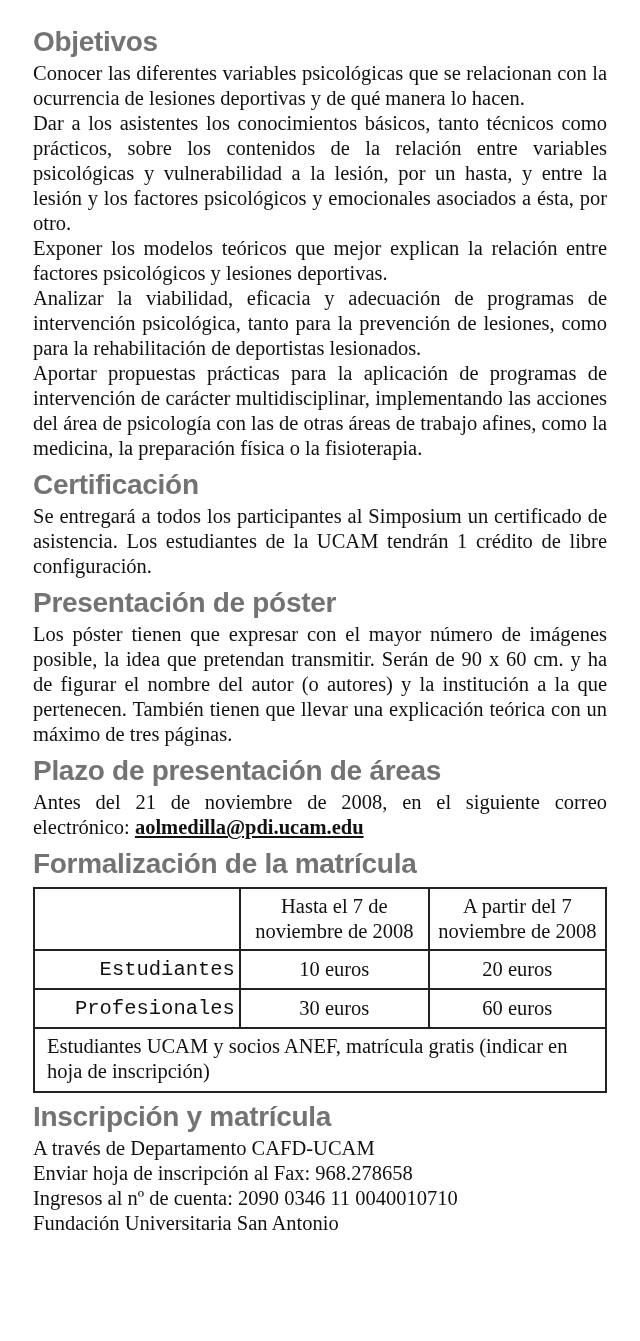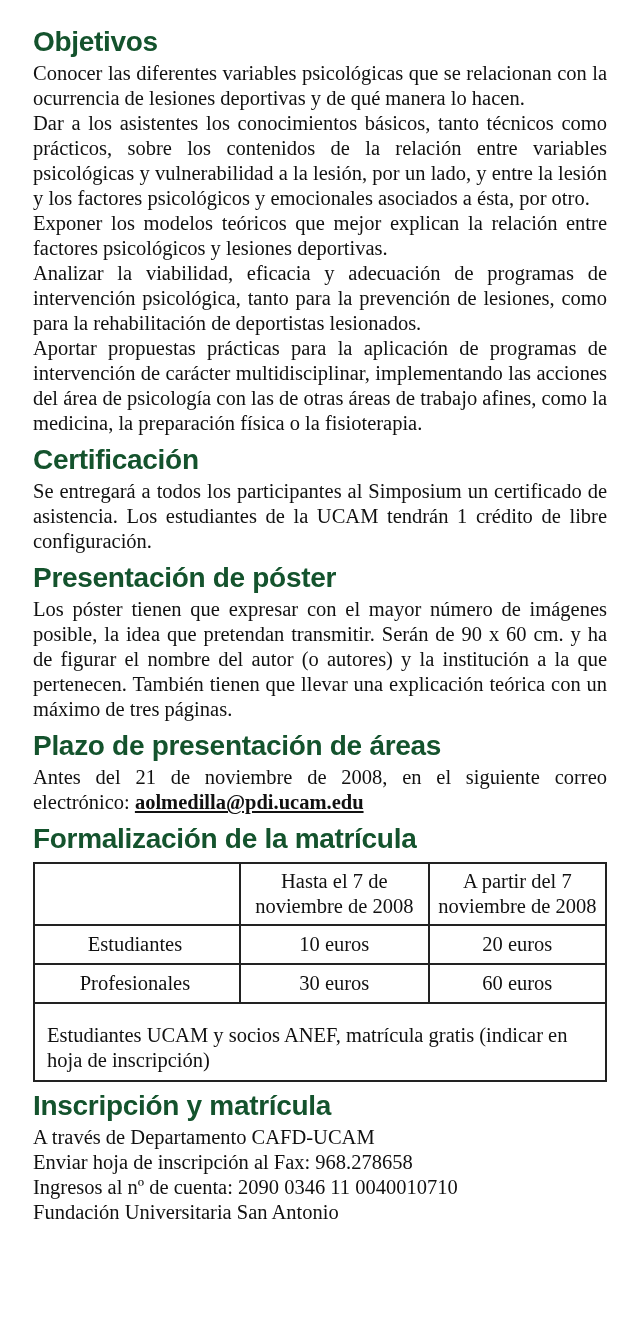--- a/index.html
+++ b/index.html
@@ -18,21 +18,21 @@
     padding: 26px 33px 0 33px;
     box-sizing: border-box;
     width: 640px;
   }
   h2 {
     font-family: "Liberation Sans", sans-serif;
     font-weight: 700;
     font-size: 28px;
     line-height: 31px;
     letter-spacing: -0.3px;
-    color: #14532d;
+    color: #737373;
     margin: 8px 0 4px 0;
   }
   section:first-child h2 { margin-top: 0; }
   .body-text {
     font-size: 20.5px;
     line-height: 25px;
     text-align: justify;
     margin: 0;
   }
   .email { font-weight: 700; text-decoration: underline; }
@@ -50,48 +50,49 @@
   .fees-table col.c2 { width: 33%; }
   .fees-table col.c3 { width: 31%; }
   .fees-table th {
     font-weight: 400;
     text-align: center;
     padding: 5px 4px;
     line-height: 25px;
     border-radius: 11px;
   }
   .fees-table td.row-label {
-    text-align: center;
-    padding: 7px 16px 7px 12px;
+    text-align: right;
+    padding: 7px 4px 7px 12px;
+    font-family: Liberation Mono, monospace;
   }
   .fees-table td.fee-value {
     text-align: center;
     padding: 7px 7px;
   }
   .fees-table td.footnote {
     text-align: left;
-    padding: 19px 10px 7px 12px;
+    padding: 5px 10px 7px 12px;
     line-height: 25px;
   }
   .info-lines p {
     font-size: 20.5px;
     line-height: 25px;
     margin: 0;
     text-align: left;
   }
 </style>
 </head>
 <body>
 
 <div class="page">
 
   <section>
     <h2>Objetivos</h2>
     <p class="body-text">Conocer las diferentes variables psicológicas que se relacionan con la ocurrencia de lesiones deportivas y de qué manera lo hacen.</p>
-    <p class="body-text">Dar a los asistentes los conocimientos básicos, tanto técnicos como prácticos, sobre los contenidos de la relación entre variables psicológicas y vulnerabilidad a la lesión, por un lado, y entre la lesión y los factores psicológicos y emocionales asociados a ésta, por otro.</p>
+    <p class="body-text">Dar a los asistentes los conocimientos básicos, tanto técnicos como prácticos, sobre los contenidos de la relación entre variables psicológicas y vulnerabilidad a la lesión, por un hasta, y entre la lesión y los factores psicológicos y emocionales asociados a ésta, por otro.</p>
     <p class="body-text">Exponer los modelos teóricos que mejor explican la relación entre factores psicológicos y lesiones deportivas.</p>
     <p class="body-text">Analizar la viabilidad, eficacia y adecuación de programas de intervención psicológica, tanto para la prevención de lesiones, como para la rehabilitación de deportistas lesionados.</p>
     <p class="body-text">Aportar propuestas prácticas para la aplicación de programas de intervención de carácter multidisciplinar, implementando las acciones del área de psicología con las de otras áreas de trabajo afines, como la medicina, la preparación física o la fisioterapia.</p>
   </section>
 
   <section>
     <h2>Certificación</h2>
     <p class="body-text">Se entregará a todos los participantes al Simposium un certificado de asistencia. Los estudiantes de la UCAM tendrán 1 crédito de libre configuración.</p>
   </section>
 

